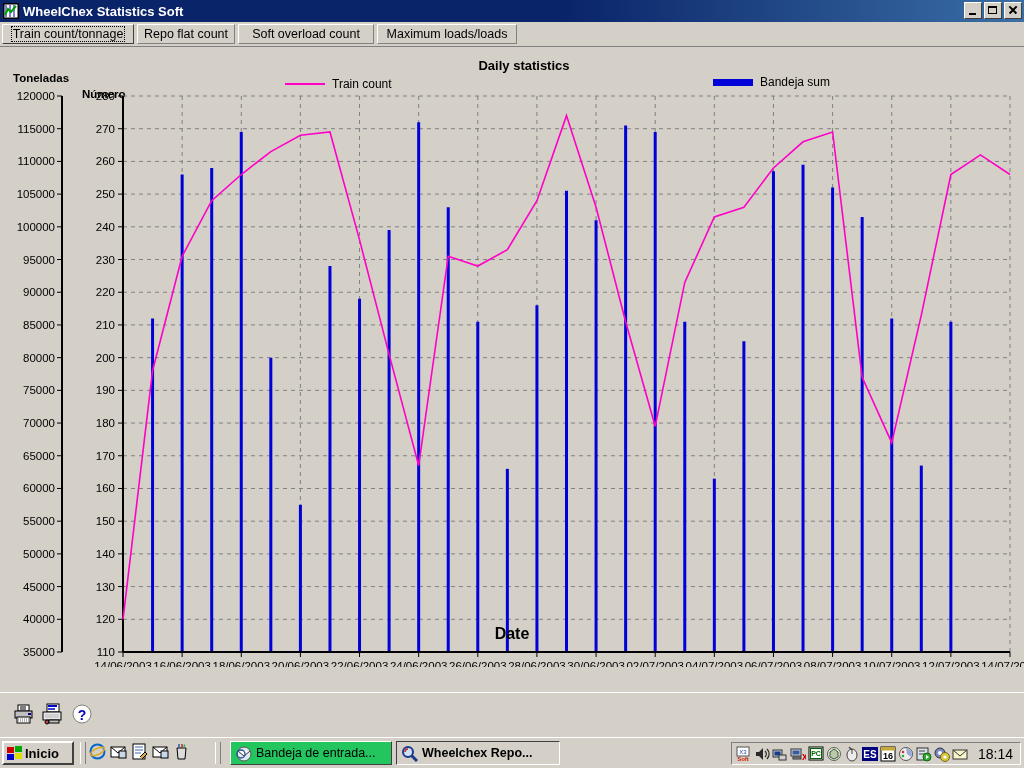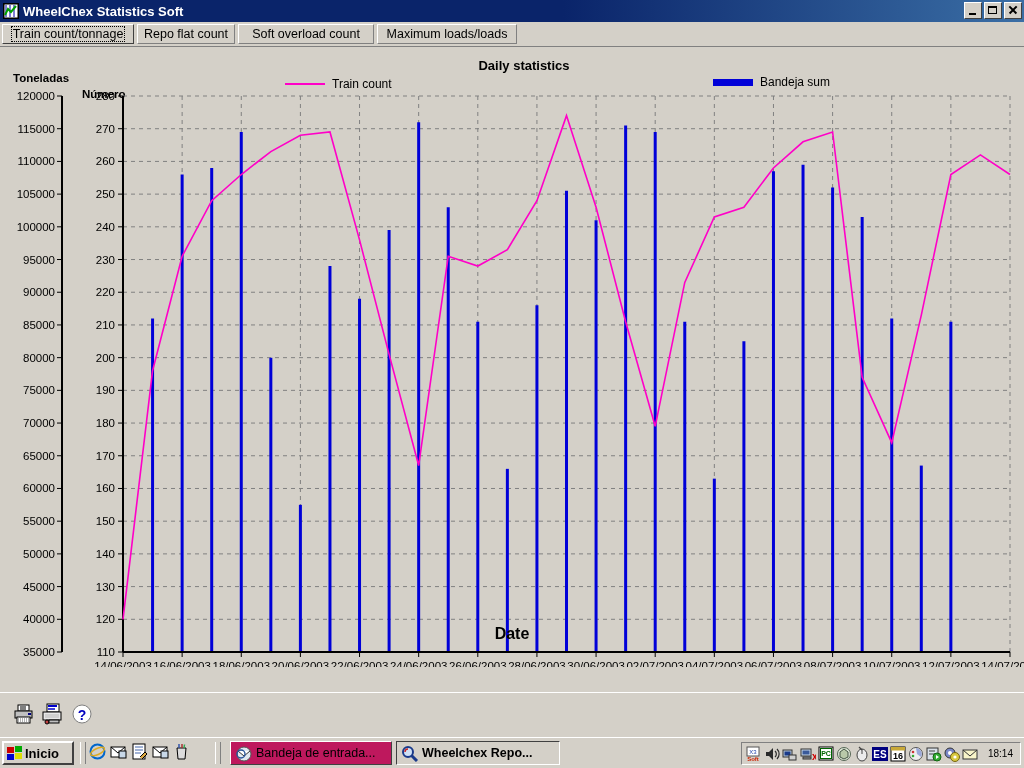--- a/index.html
+++ b/index.html
@@ -92,40 +92,40 @@
   }
   .startlbl{font-size:13px;font-weight:bold;color:#000;margin-left:2px;}
   .flag{width:16px;height:15px;margin-left:3px;position:relative;flex:0 0 auto;}
   .fq{position:absolute;width:7px;height:6px;}
   .grip{position:absolute;top:4px;width:4px;height:22px;
     border-left:1px solid #fff;border-right:1px solid #808080;}
   .qlbar{position:absolute;top:5px;display:flex;gap:4px;align-items:center;}
   .qicon{width:17px;height:17px;position:relative;}
   .taskbtn{
     position:absolute;top:3px;height:24px;
-    background:#be185d;
+    background:#22c55e;
     border-top:1px solid #fff;border-left:1px solid #fff;
     border-right:1px solid #404040;border-bottom:1px solid #404040;
     display:flex;align-items:center;box-sizing:border-box;
     font-size:12.5px;color:#000;white-space:nowrap;overflow:hidden;
   }
   .taskbtn.active{
     background:#d4d0c8;
     border-top:1px solid #404040;border-left:1px solid #404040;
     border-right:1px solid #fff;border-bottom:1px solid #fff;
     font-weight:bold;
   }
   .tray{
     position:absolute;right:3px;top:4px;height:23px;
     border-top:1px solid #808080;border-left:1px solid #808080;
     border-right:1px solid #fff;border-bottom:1px solid #fff;
     display:flex;align-items:center;box-sizing:border-box;padding:0 4px;gap:2px;
   }
   .trayicon{width:16px;height:16px;position:relative;flex:0 0 auto;}
-  .clock{font-size:10px;color:#000;margin-left:8px;margin-right:3px;}
+  .clock{font-size:14px;color:#000;margin-left:8px;margin-right:3px;}
 </style>
 </head>
 <body>
 
 <div id="app">
 
   <div class="titlebar">
     <div class="tb-icon">
       <div class="base"></div>
       <svg width="16" height="16" style="position:absolute;left:0;top:0">

